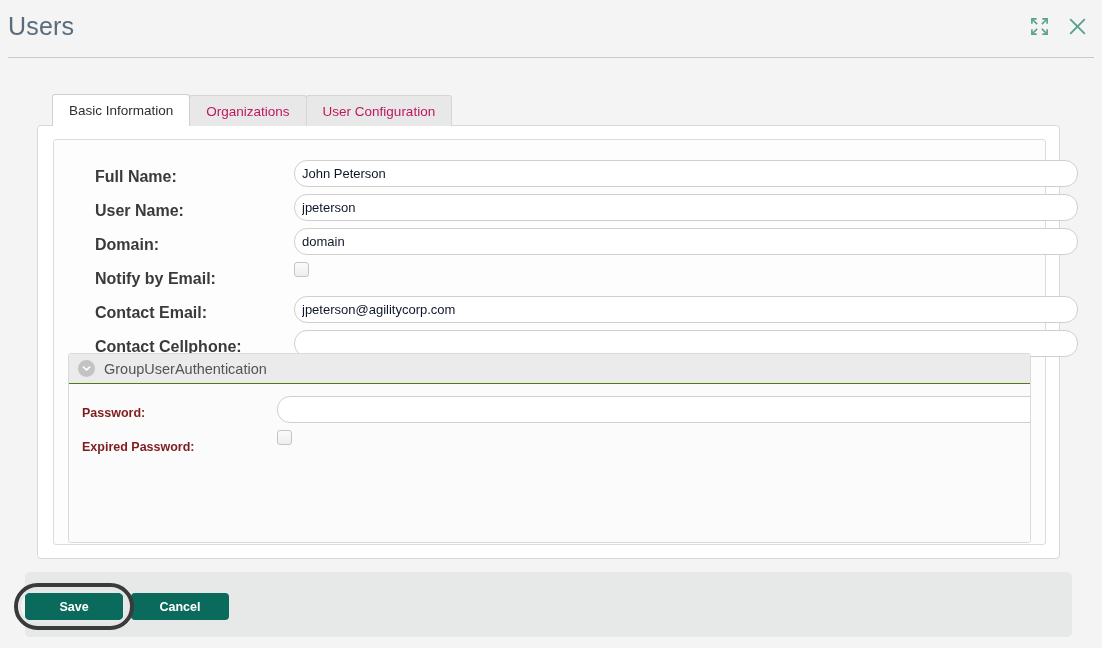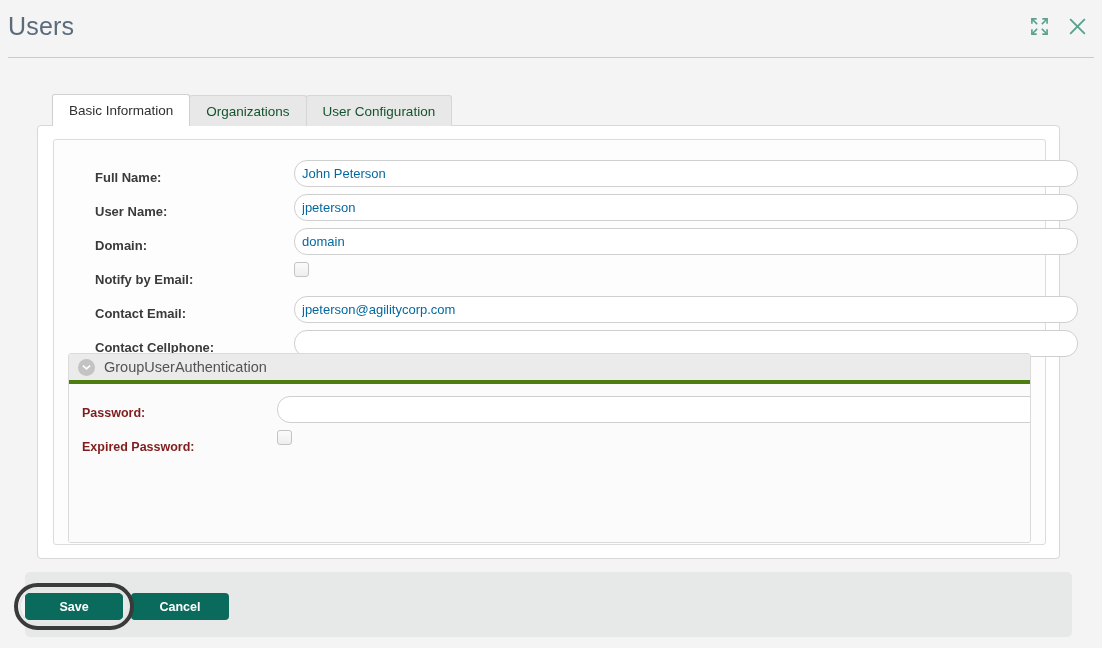--- a/index.html
+++ b/index.html
@@ -59,21 +59,21 @@
     align-items: flex-end;
     z-index: 3;
     padding-left: 15px;
   }
   .tab {
     height: 31px;
     padding: 0 16px;
     display: flex;
     align-items: center;
     font-size: 13.5px;
-    color: #14532d;
+    color: #be185d;
     background: #e8e8e8;
     border: 1px solid #d6d6d6;
     border-bottom: none;
     border-radius: 3px 3px 0 0;
     margin-right: -1px;
     cursor: pointer;
     white-space: nowrap;
   }
   .tab.active {
     background: #ffffff;
@@ -112,39 +112,39 @@
 
   .row {
     position: relative;
     height: 34px;
   }
   .row .lbl {
     position: absolute;
     left: 41px;
     top: 50%;
     transform: translateY(-50%);
-    font-size: 13px;
+    font-size: 16px;
     font-weight: bold;
     color: #3a3a3a;
     white-space: nowrap;
   }
   .row .fld {
     position: absolute;
     left: 240px;
     width: 784px;
   }
 
   .text-input {
     width: 100%;
     height: 27px;
     border: 1px solid #cfcfcf;
     border-radius: 13px;
     background: #ffffff;
     font-size: 13px;
-    color: #0369a1;
+    color: #0f172a;
     padding: 0 7px;
     font-family: "Liberation Sans", sans-serif;
     outline: none;
   }
   .text-input::placeholder { color: #777; }
 
   .cbox {
     width: 15px; height: 15px;
     border: 1px solid #c4c4c4;
     border-radius: 3px;
@@ -174,21 +174,21 @@
     top: 213px;
     width: 963px;
     border: 1px solid #dadada;
     border-radius: 3px;
     background: #fafafa;
     overflow: hidden;
   }
   .group-head {
     height: 30px;
     background: #ebebeb;
-    border-bottom: 4px solid #4d7c0f;
+    border-bottom: 1px solid #4d7c0f;
     display: flex;
     align-items: center;
     padding-left: 9px;
     cursor: pointer;
   }
   .toggle-circle {
     width: 17px; height: 17px;
     border-radius: 50%;
     background: #c3c3c3;
     display: inline-flex;

